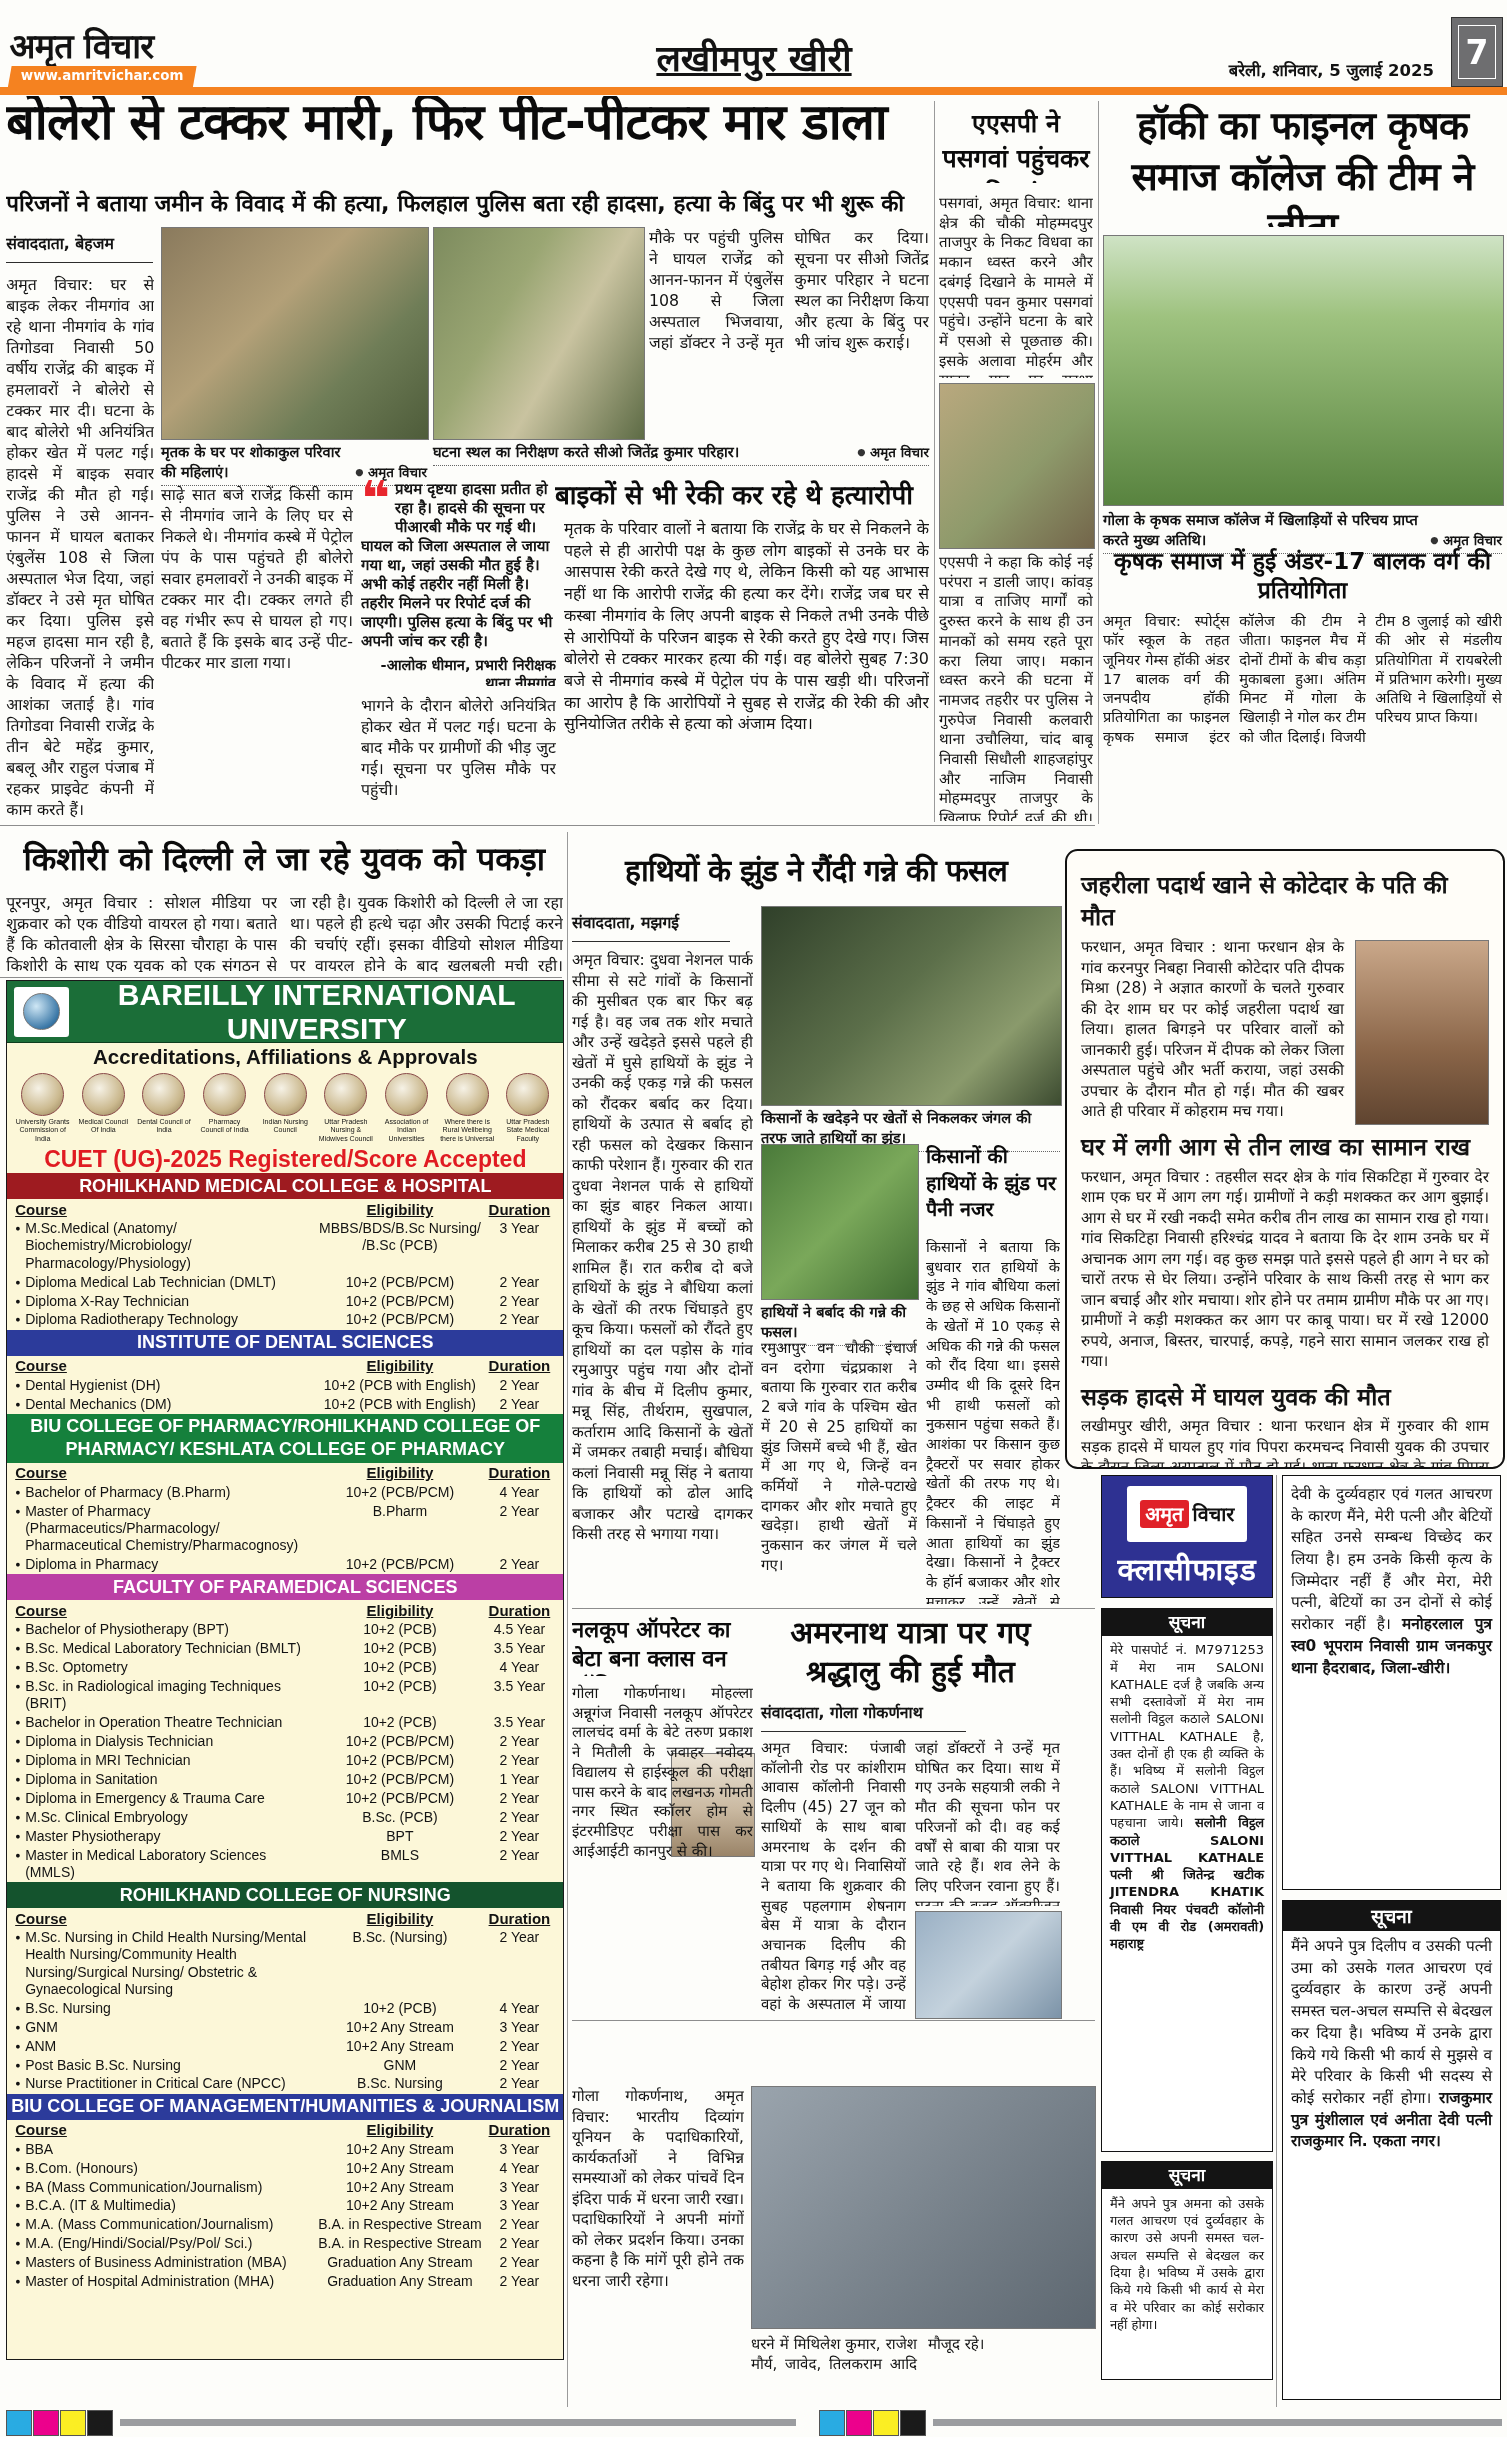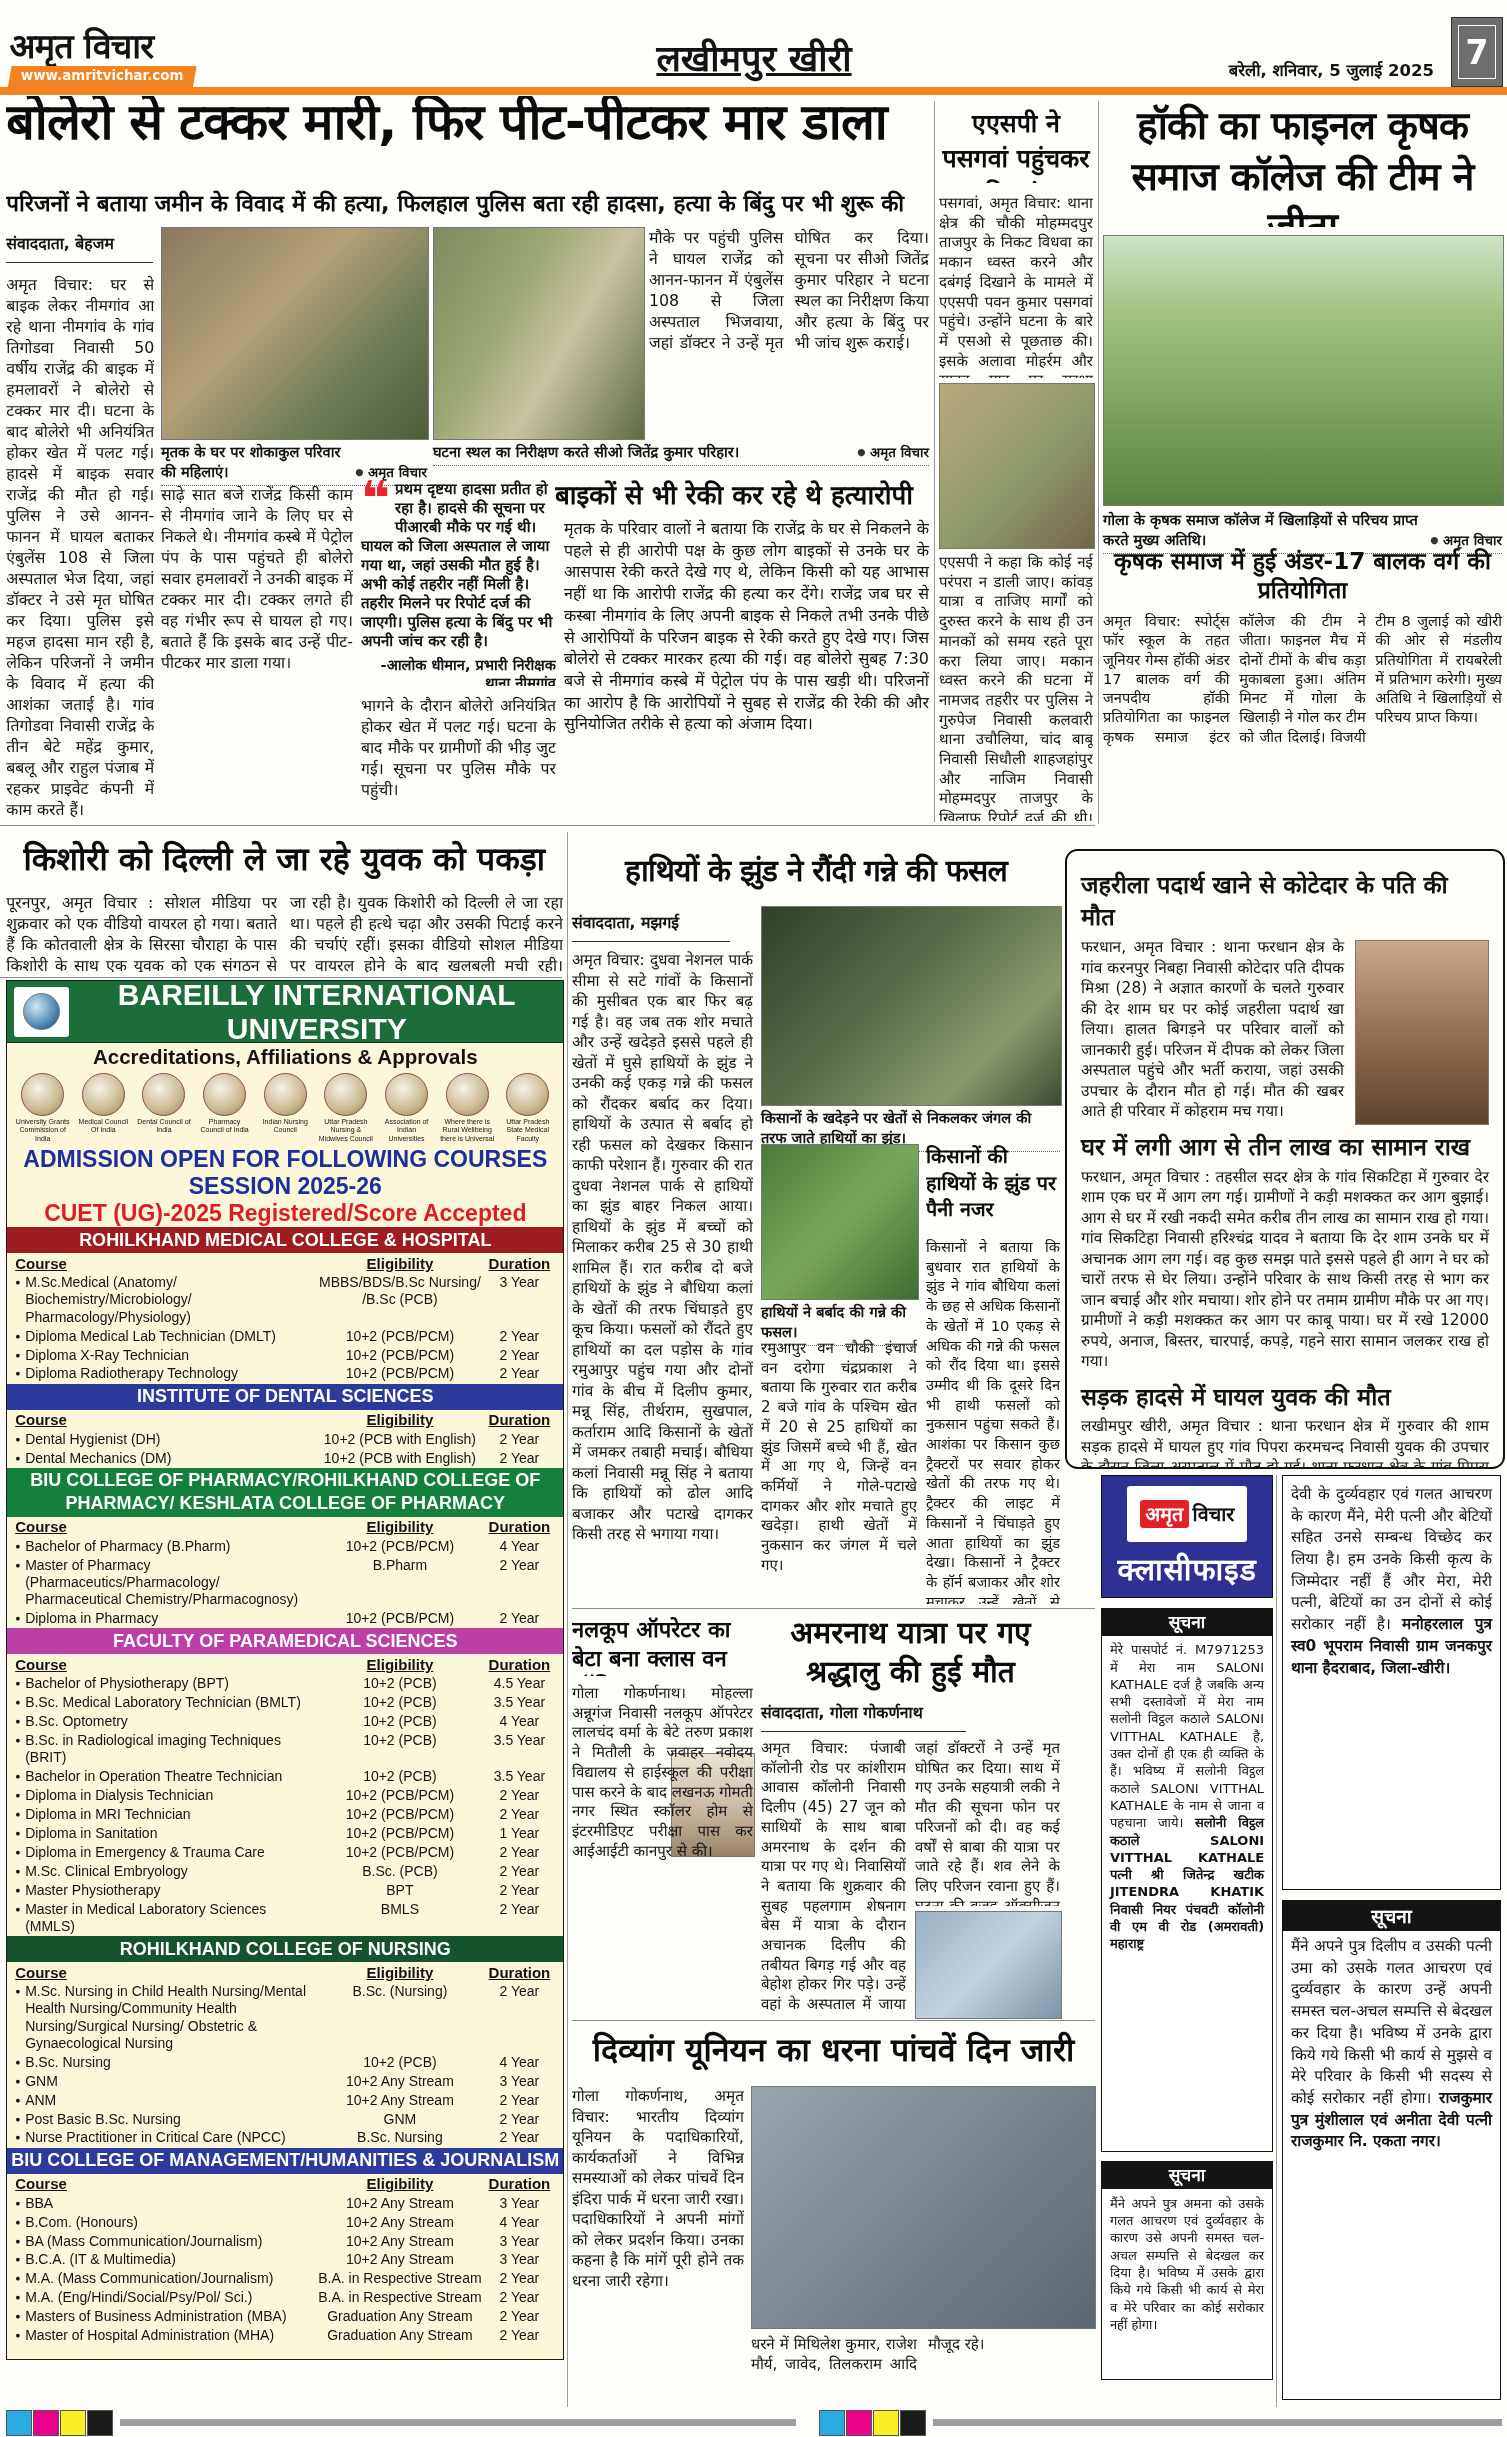--- a/index.html
+++ b/index.html
@@ -178,21 +178,20 @@
   <div class="abs sm-txt just clip" style="left:572px;top:1684px;width:181px;height:331px;">गोला गोकर्णनाथ। मोहल्ला अन्नूगंज निवासी नलकूप ऑपरेटर लालचंद वर्मा के बेटे तरुण प्रकाश ने मितौली के जवाहर नवोदय विद्यालय से हाईस्कूल की परीक्षा पास करने के बाद लखनऊ गोमती नगर स्थित स्कॉलर होम से इंटरमीडिएट परीक्षा पास कर आईआईटी कानपुर से की।</div>
 
   <div class="abs hl ctr clip" style="left:761px;top:1613px;width:299px;height:83px;font-size:30px;line-height:1.3;">अमरनाथ यात्रा पर गए श्रद्धालु की हुई मौत</div>
   <div class="abs byline" style="left:761px;top:1701px;width:205px;">संवाददाता, गोला गोकर्णनाथ</div>
   <div class="abs sm-txt just clip" style="left:761px;top:1739px;width:145px;height:277px;">अमृत विचार: पंजाबी कॉलोनी रोड पर कांशीराम आवास कॉलोनी निवासी दिलीप (45) 27 जून को साथियों के साथ बाबा अमरनाथ के दर्शन की यात्रा पर गए थे। निवासियों ने बताया कि शुक्रवार की सुबह पहलगाम शेषनाग बेस में यात्रा के दौरान अचानक दिलीप की तबीयत बिगड़ गई और वह बेहोश होकर गिर पड़े। उन्हें वहां के अस्पताल में जाया गया,</div>
   <div class="abs sm-txt just clip" style="left:915px;top:1739px;width:145px;height:167px;">जहां डॉक्टरों ने उन्हें मृत घोषित कर दिया। साथ में गए उनके सहयात्री लकी ने मौत की सूचना फोन पर परिजनों को दी। वह कई वर्षों से बाबा की यात्रा पर जाते रहे हैं। शव लेने के लिए परिजन रवाना हुए हैं। घटना की वजह ऑक्सीजन की कमी बताई जा रही है।</div>
   <div class="photo ph-amar" style="left:915px;top:1911px;width:145px;height:106px;"></div>
 
   <div class="rule-h" style="left:572px;top:2020px;width:523px;"></div>
 
-  <div class="abs hl ctr clip" style="left:572px;top:2027px;width:523px;height:46px;font-size:32px;">दिव्यांग यूनियन का धरना पांचवें दिन जारी</div>
   <div class="abs sm-txt just clip" style="left:572px;top:2086px;width:172px;height:318px;font-size:15.4px;line-height:20.5px;">गोला गोकर्णनाथ, अमृत विचार: भारतीय दिव्यांग यूनियन के पदाधिकारियों, कार्यकर्ताओं ने विभिन्न समस्याओं को लेकर पांचवें दिन इंदिरा पार्क में धरना जारी रखा। पदाधिकारियों ने अपनी मांगों को लेकर प्रदर्शन किया। उनका कहना है कि मांगें पूरी होने तक धरना जारी रहेगा।</div>
   <div class="photo ph-protest" style="left:751px;top:2086px;width:343px;height:241px;"></div>
   <div class="abs sm-txt just clip" style="left:751px;top:2335px;width:343px;height:69px;column-count:2;column-gap:11px;">धरने में मिथिलेश कुमार, राजेश मौर्य, जावेद, तिलकराम आदि मौजूद रहे।</div>
 
   <div class="abs ad clip" style="left:6.3px;top:980px;width:556px;height:1378px;">
     <div class="ad-head">
       <div class="ad-emblem">
           <div class="em"></div>
         </div>
       <div class="ad-title">BAREILLY INTERNATIONAL UNIVERSITY</div>
@@ -238,21 +237,20 @@
         <div class="ad-logo">
           <div class="ad-logo-circle"></div>
           <div class="ad-logo-label">Where there is Rural Wellbeing there is Universal Prosperity</div>
         </div>
 
         <div class="ad-logo">
           <div class="ad-logo-circle"></div>
           <div class="ad-logo-label">Uttar Pradesh State Medical Faculty</div>
         </div>
       </div>
-    <div class="ad-adm">ADMISSION OPEN FOR FOLLOWING COURSES SESSION 2025-26</div>
     <div class="ad-cuet">CUET (UG)-2025 Registered/Score Accepted</div>
 
     <div class="ad-banner bn-maroon">ROHILKHAND MEDICAL COLLEGE &amp; HOSPITAL</div>
     <div class="ad-thead">
       <span class="ad-c">Course</span>
       <span class="ad-e">Eligibility</span>
       <span class="ad-d">Duration</span>
     </div>
     <div>
 

